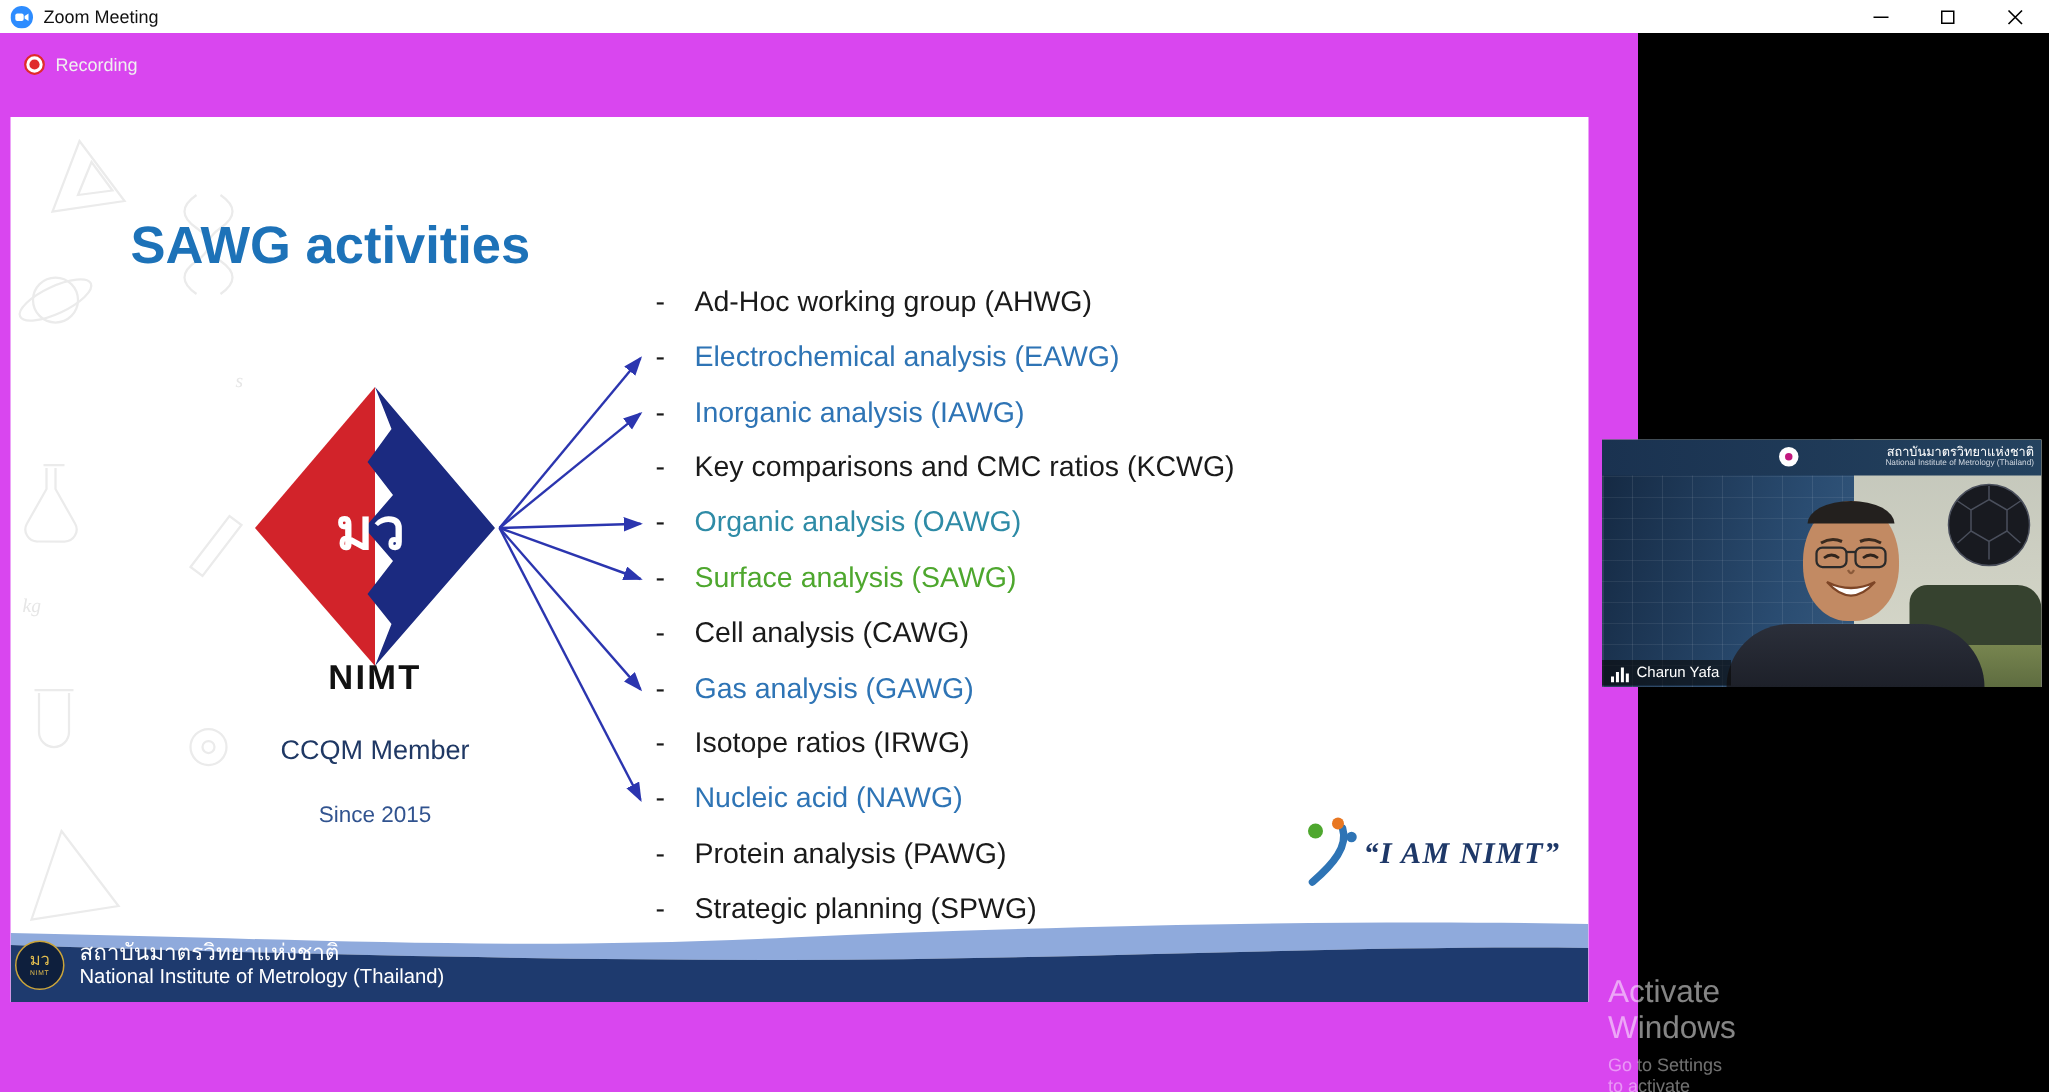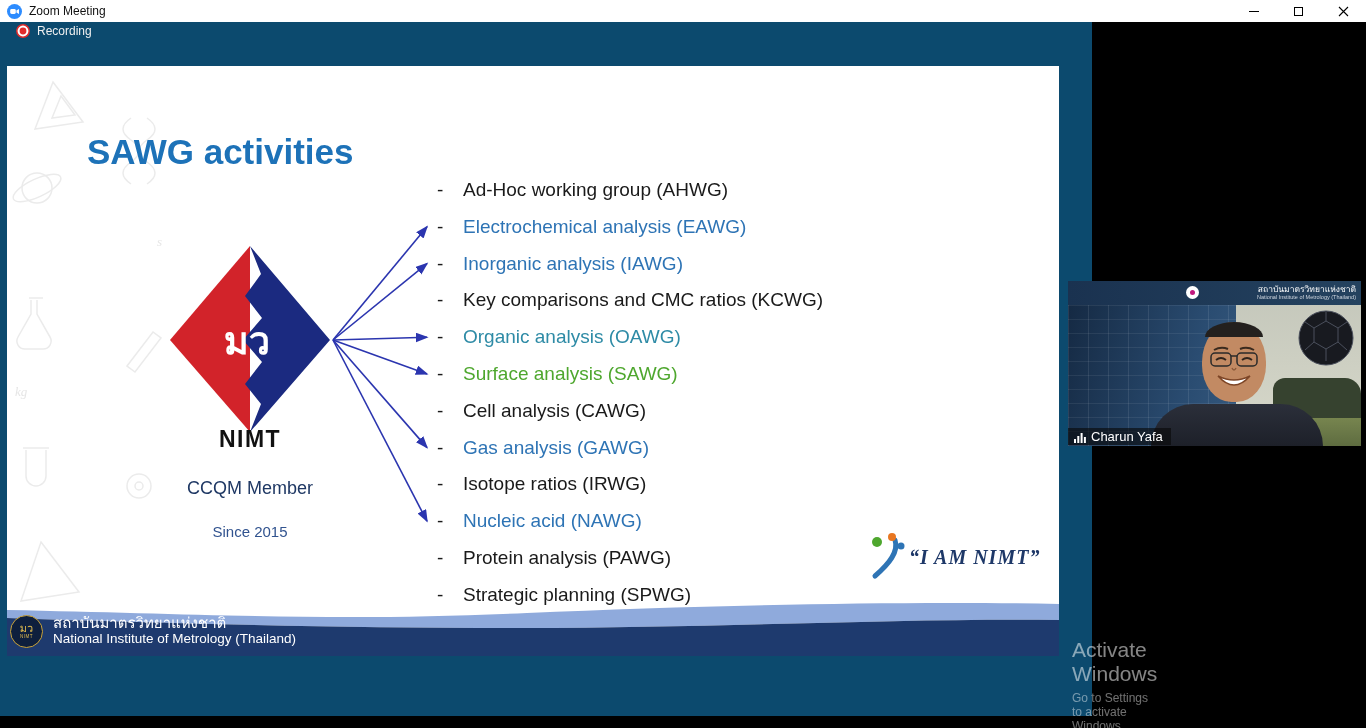--- a/index.html
+++ b/index.html
@@ -11,21 +11,21 @@
     display:flex;align-items:center;z-index:20}
   .app-icon{margin-left:7px;display:flex}
   .tb-title{font-size:12px;color:#111;margin-left:7px}
   .tb-controls{margin-left:auto;display:flex;height:100%}
   .tb-btn{width:45px;height:22px;display:flex;align-items:center;justify-content:center;
     background:transparent;border:0}
   .min-glyph{width:10px;height:1px;background:#000;display:block}
   .max-glyph{width:9px;height:9px;border:1px solid #000;display:block}
 
   
-  .meeting{position:absolute;top:10px;left:0;width:1092px;height:706px;background:#0c4a6e}
+  .meeting{position:absolute;top:22px;left:0;width:1092px;height:706px;background:#d946ef}
   .recording{position:absolute;left:16px;top:14px;display:flex;align-items:center;gap:7px;
     color:#f0f0f0;font-size:12px}
 
   
   .slide{position:absolute;left:7px;top:56px;width:1052px;height:590px;background:#fff;overflow:hidden}
   .doodles{position:absolute;left:0;top:0;pointer-events:none}
   .slide-title{position:absolute;left:80px;top:66px;font-size:35px;font-weight:bold;color:#1d72b8}
   .logo-svg{position:absolute;left:160px;top:178px}
   .nimt-caption{position:absolute;left:120px;top:360px;width:246px;text-align:center;
     font-size:23px;font-weight:bold;color:#111;letter-spacing:1.5px}
@@ -75,21 +75,21 @@
   .fullerene{position:absolute;right:6px;top:28px}
   .person{position:absolute;left:78px;bottom:0;width:185px;height:132px}
   .p-body{position:absolute;bottom:0;left:5px;width:172px;height:42px;
     background:linear-gradient(#2b2f3a,#1d2029);border-radius:48px 48px 0 0}
   .p-head{position:absolute;left:56px;top:8px;width:64px;height:80px;background:#c28a63;
     border-radius:50% 50% 46% 46%}
   .p-hair{position:absolute;top:0;left:3px;width:58px;height:15px;background:#23201e;
     border-radius:50% 50% 0 0/100% 100% 0 0}
   .face{position:absolute;left:0;top:0}
   .name-tag{position:absolute;left:0;bottom:1px;height:17px;background:rgba(8,8,8,.62);
-    display:flex;align-items:center;gap:5px;padding:0 8px 0 6px;color:#fff;font-size:13px}
+    display:flex;align-items:center;gap:5px;padding:0 8px 0 6px;color:#fff;font-size:10px}
 
   
   .activate{position:absolute;left:1072px;top:628px}
   .activate .l1{font-size:21px;color:rgba(255,255,255,.52)}
   .activate .l2{font-size:12px;margin-top:5px;color:rgba(255,255,255,.44)}
 </style>
 </head>
 <body>
 
 <div class="titlebar">

